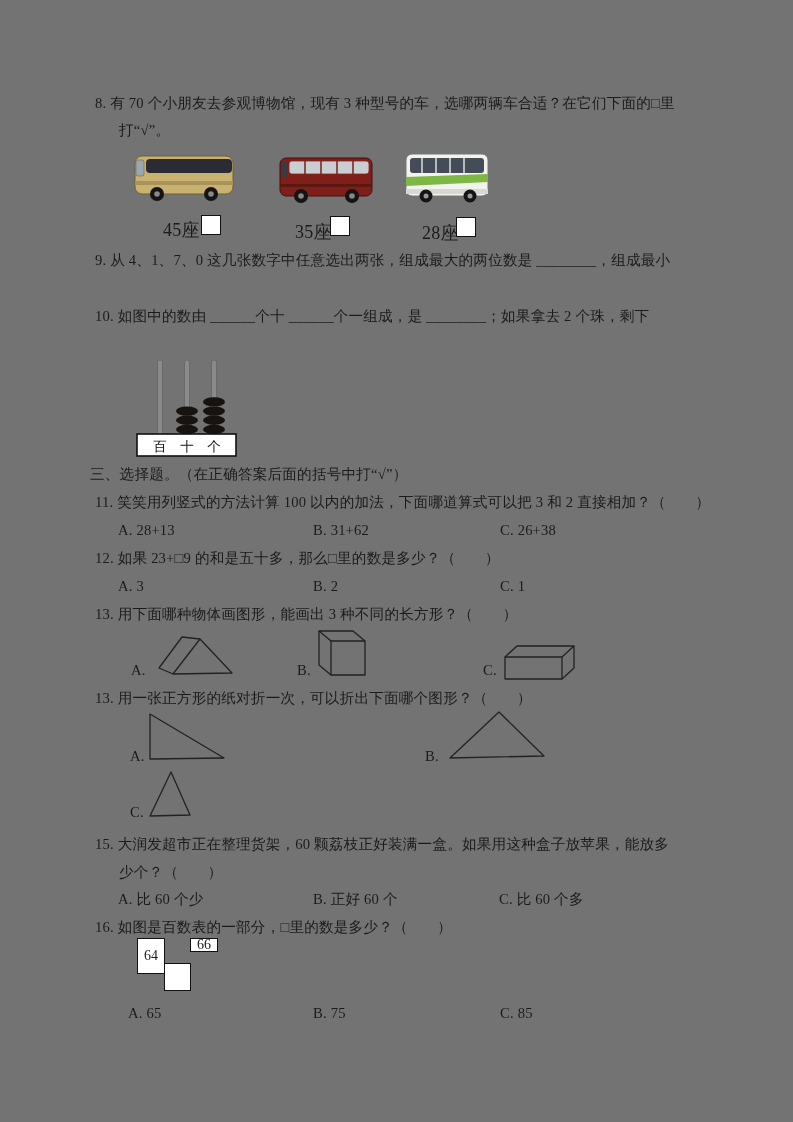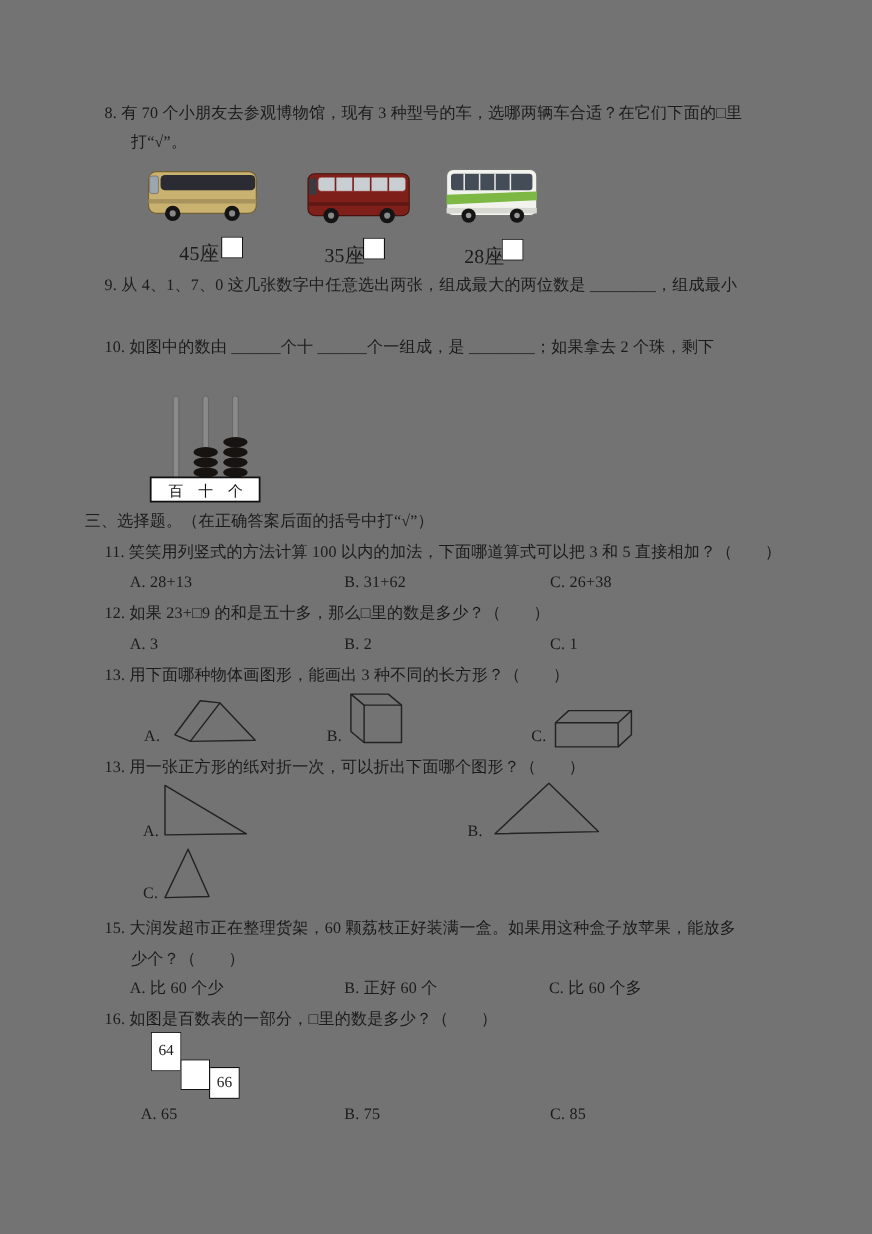--- a/index.html
+++ b/index.html
@@ -96,23 +96,23 @@
         <ellipse cx="79" cy="64.3" rx="11" ry="4.7" fill="#171310"></ellipse>
         <ellipse cx="79" cy="55.1" rx="11" ry="4.7" fill="#171310"></ellipse>
         <ellipse cx="79" cy="45.900000000000006" rx="11" ry="4.7" fill="#171310"></ellipse>
       </g>
     <rect x="2" y="78" width="99" height="22" fill="#fff" stroke="#111" stroke-width="1.6"></rect>
     <text x="25" y="95" font-size="13.5" text-anchor="middle" fill="#111">百</text>
     <text x="52" y="95" font-size="13.5" text-anchor="middle" fill="#111">十</text>
     <text x="79" y="95" font-size="13.5" text-anchor="middle" fill="#111">个</text>
   </svg>
 
-  <div class="line" style="left:77px;top:465px">三、选择题。（在正确答案后面的括号中打“√”）</div>
+  <div class="line" style="left:90px;top:465px">三、选择题。（在正确答案后面的括号中打“√”）</div>
 
-  <div class="line" style="left:95px;top:493px">11. 笑笑用列竖式的方法计算 100 以内的加法，下面哪道算式可以把 3 和 5 直接相加？（　　）</div>
+  <div class="line" style="left:95px;top:493px">11. 笑笑用列竖式的方法计算 100 以内的加法，下面哪道算式可以把 3 和 2 直接相加？（　　）</div>
   <div class="line" style="left:118px;top:521px">A. 28+13</div>
   <div class="line" style="left:313px;top:521px">B. 31+62</div>
   <div class="line" style="left:500px;top:521px">C. 26+38</div>
 
   <div class="line" style="left:95px;top:549px">12. 如果 23+□9 的和是五十多，那么□里的数是多少？（　　）</div>
   <div class="line" style="left:118px;top:577px">A. 3</div>
   <div class="line" style="left:313px;top:577px">B. 2</div>
   <div class="line" style="left:500px;top:577px">C. 1</div>
 
   <div class="line" style="left:95px;top:605px">13. 用下面哪种物体画图形，能画出 3 种不同的长方形？（　　）</div>
@@ -151,21 +151,21 @@
   <div class="line" style="left:95px;top:835px">15. 大润发超市正在整理货架，60 颗荔枝正好装满一盒。如果用这种盒子放苹果，能放多</div>
   <div class="line" style="left:119px;top:863px">少个？（　　）</div>
   <div class="line" style="left:118px;top:890px">A. 比 60 个少</div>
   <div class="line" style="left:313px;top:890px">B. 正好 60 个</div>
   <div class="line" style="left:499px;top:890px">C. 比 60 个多</div>
 
   <div class="line" style="left:95px;top:918px">16. 如图是百数表的一部分，□里的数是多少？（　　）</div>
   <div class="cell" style="left:137px;top:938px;width:28px;height:36px">
       <span>64</span>
     </div>
-  <div class="cell" style="left:190px;top:970px;width:28px;height:29px">
+  <div class="cell" style="left:190px;top:938px;width:28px;height:14px">
       <span>66</span>
     </div>
   <div class="cell" style="left:164px;top:962.5px;width:27px;height:28px">
       <span></span>
     </div>
   <div class="line" style="left:128px;top:1004px">A. 65</div>
   <div class="line" style="left:313px;top:1004px">B. 75</div>
   <div class="line" style="left:500px;top:1004px">C. 85</div>
 
 </div>

